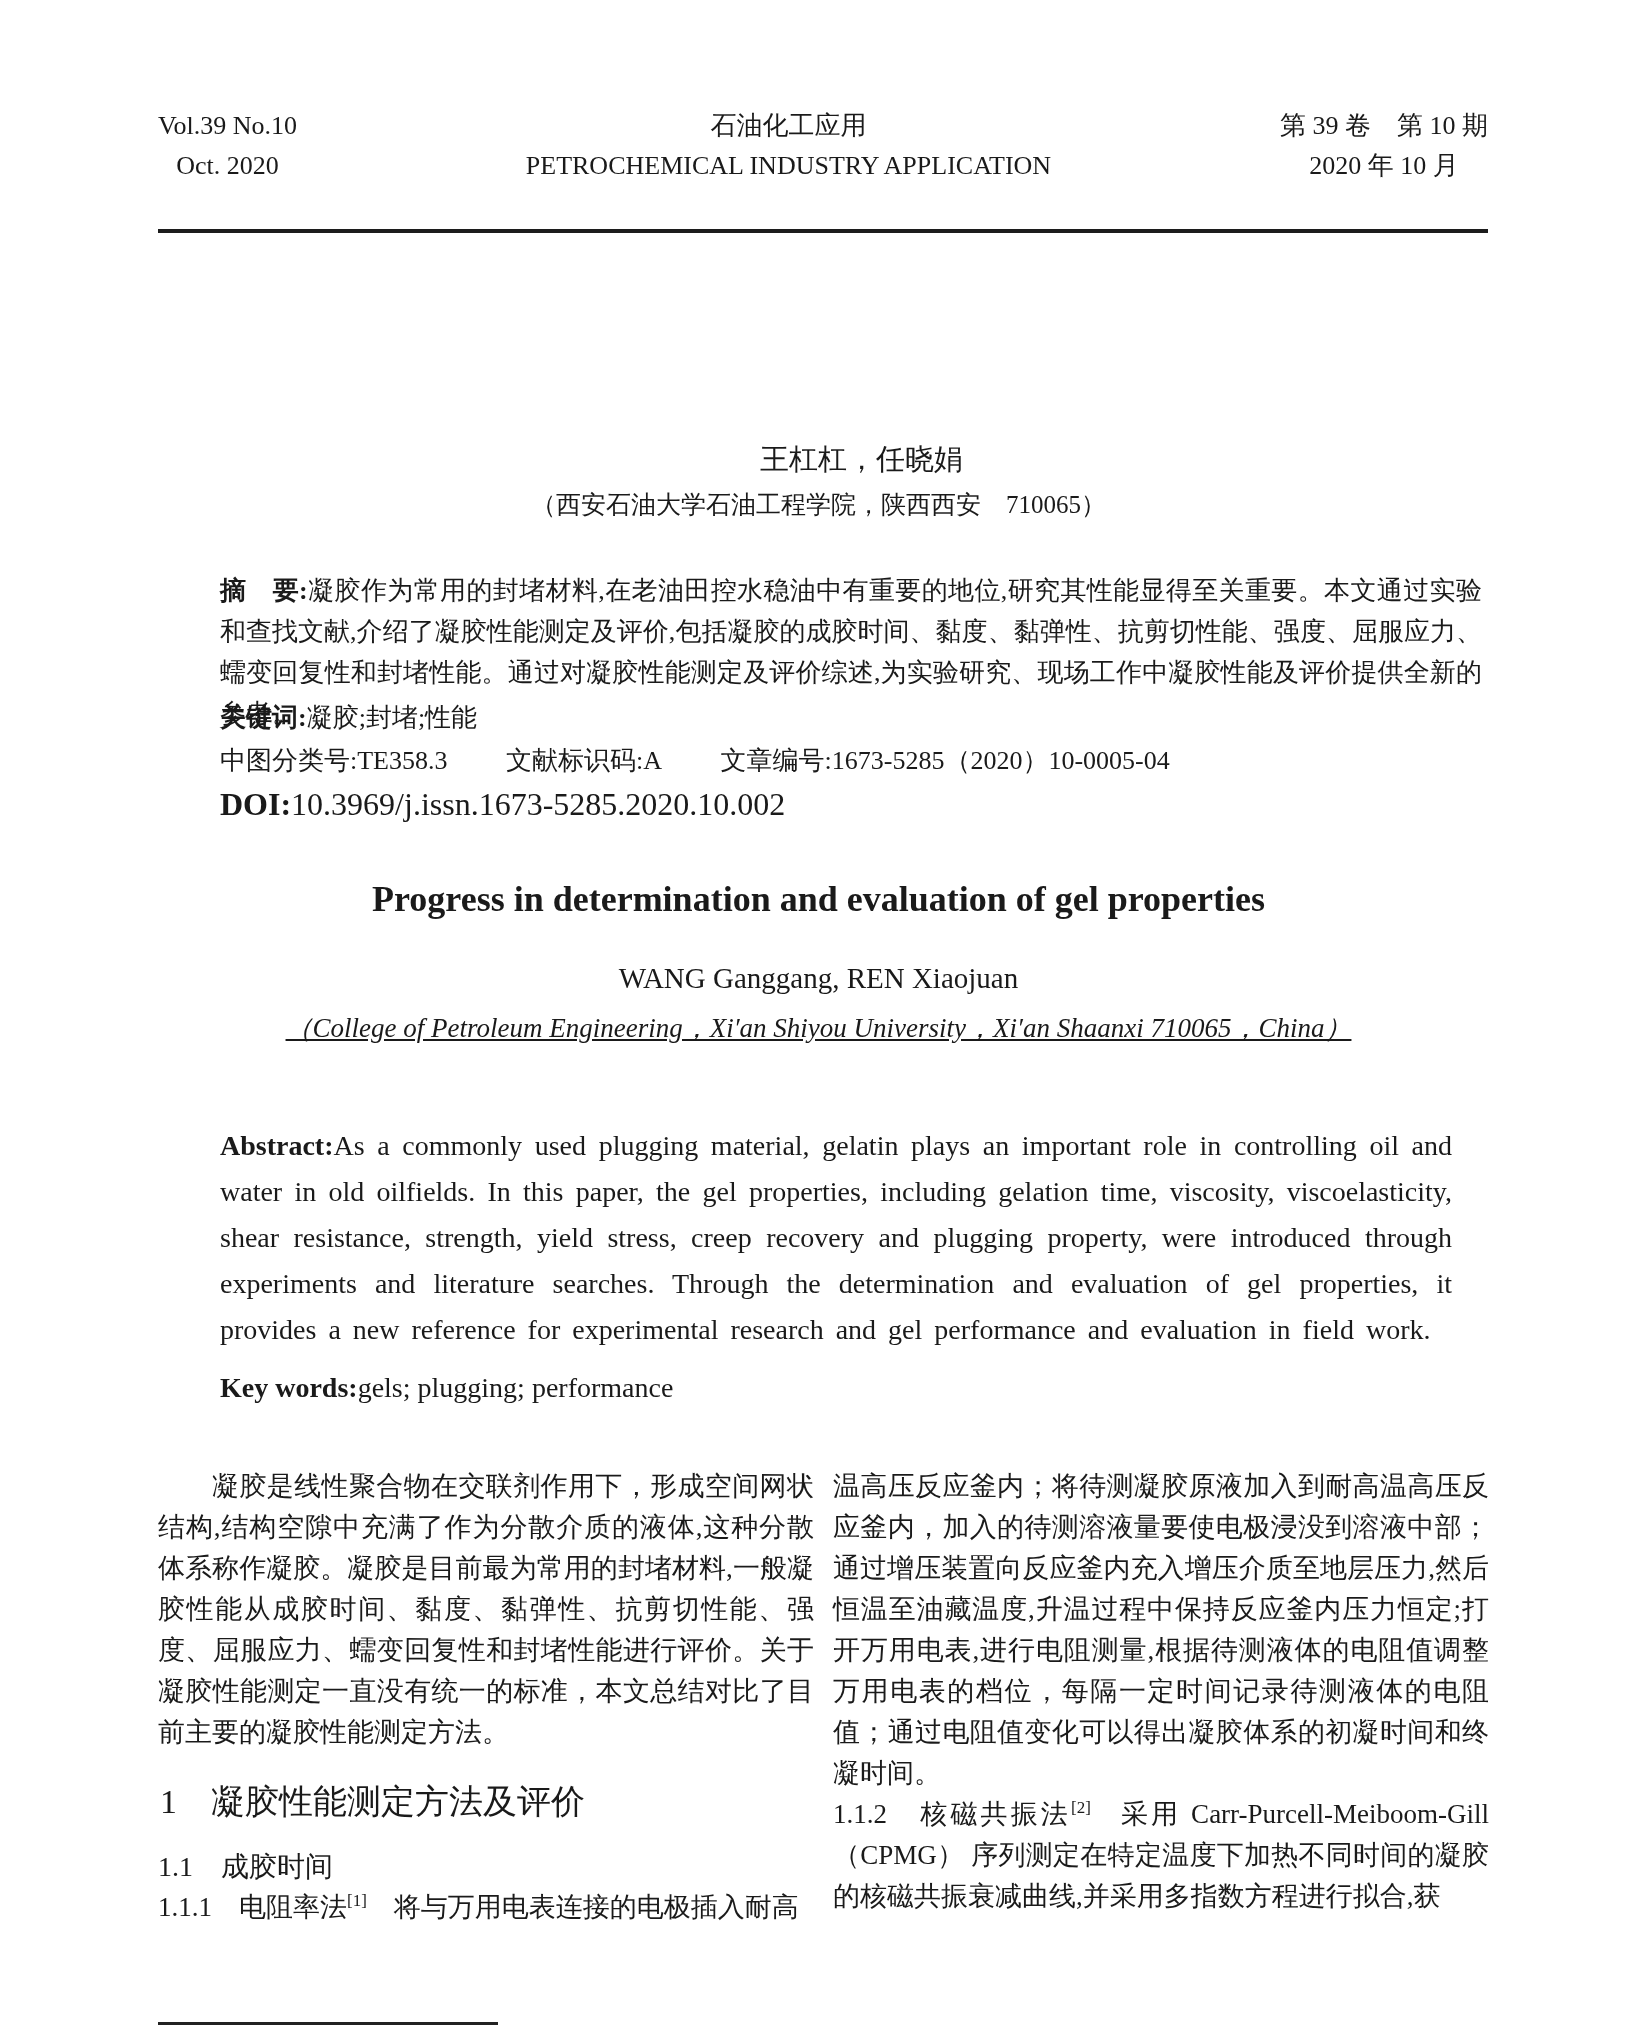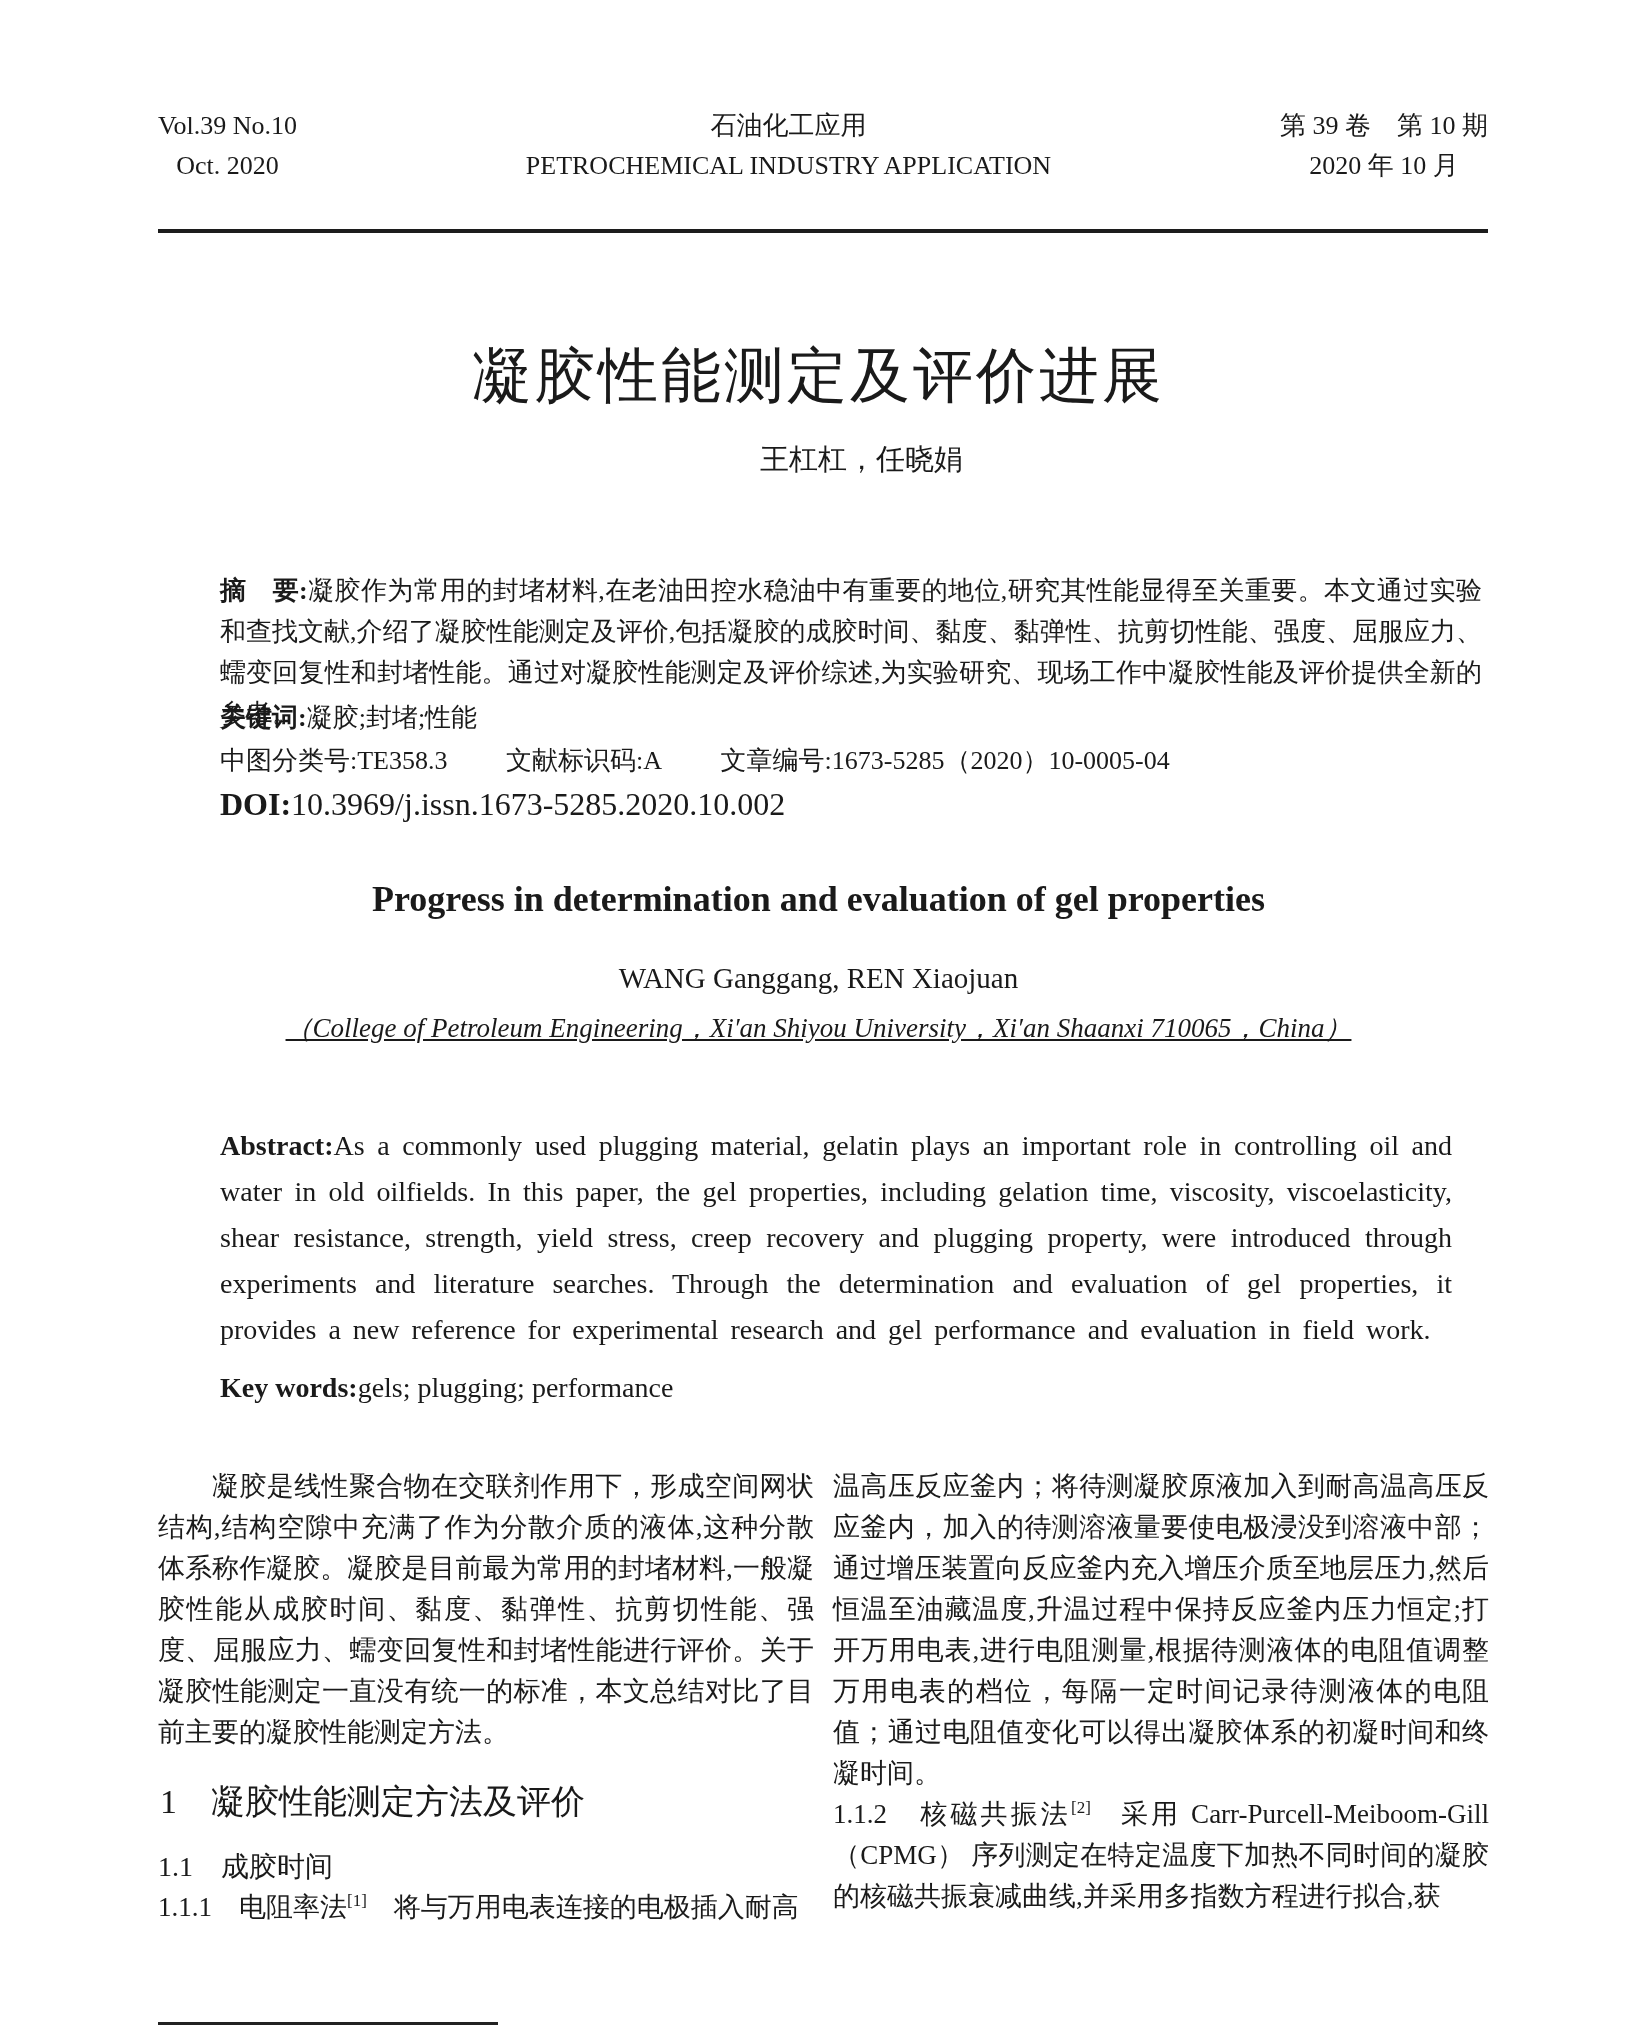--- a/index.html
+++ b/index.html
@@ -71,22 +71,22 @@
       <div>石油化工应用</div>
       <div>PETROCHEMICAL INDUSTRY APPLICATION</div>
     </div>
     <div class="header-block">
       <div>第 39 卷　第 10 期</div>
       <div>2020 年 10 月</div>
     </div>
   </div>
   <div class="header-rule"></div>
 
-  <div class="title-zh">凝胶性能测定及评价进展</div>
   <div class="authors-zh">王杠杠，任晓娟</div>
+  <div class="affil-zh">（西安石油大学石油工程学院，陕西西安　710065）</div>
 
   <div class="abstract-zh"><span class="b">摘　要:</span><span>凝胶作为常用的封堵材料,在老油田控水稳油中有重要的地位,研究其性能显得至关重要。本文通过实验和查找文献,介绍了凝胶性能测定及评价,包括凝胶的成胶时间、黏度、黏弹性、抗剪切性能、强度、屈服应力、蠕变回复性和封堵性能。通过对凝胶性能测定及评价综述,为实验研究、现场工作中凝胶性能及评价提供全新的参考。</span></div>
 
   <div class="keywords-zh"><span class="b">关键词:</span><span>凝胶;封堵;性能</span></div>
 
   <div class="clc-line">
     <span class="group"><span>中图分类号:</span><span>TE358.3</span></span>
     <span class="group"><span>文献标识码:</span><span>A</span></span>
     <span><span>文章编号:</span><span>1673-5285（2020）10-0005-04</span></span>
   </div>

